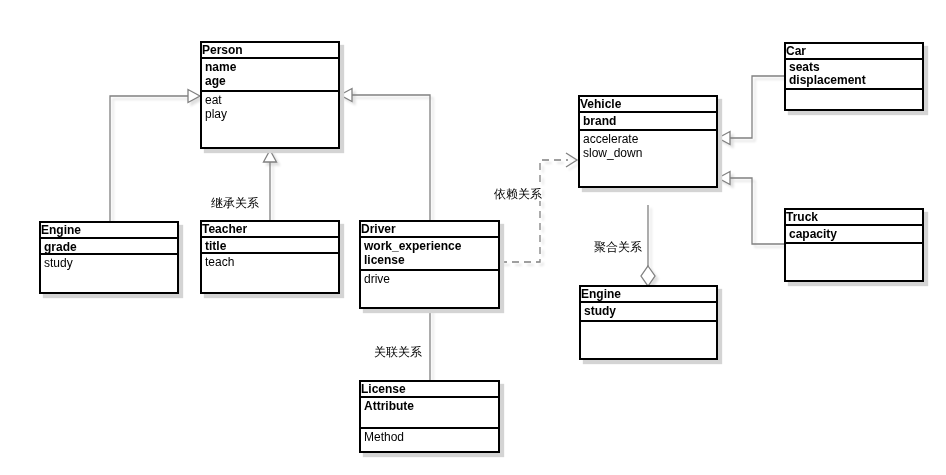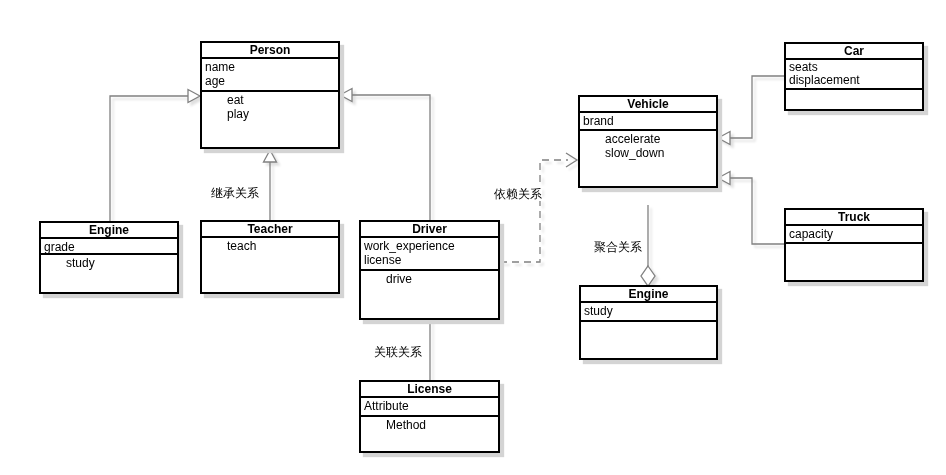--- a/index.html
+++ b/index.html
@@ -25,38 +25,37 @@
     flex-direction: column;
     font-size: 12px;
     color: #000000;
   }
   .cls-title {
     box-sizing: border-box;
     height: 16px;
     line-height: 13px;
     padding-top: 1px;
     font-weight: bold;
-    text-align: center;
     border-bottom: 2px solid #000000;
     flex: 0 0 auto;
     overflow: hidden;
   }
   .cls-attrs {
     box-sizing: border-box;
     border-bottom: 2px solid #000000;
     padding: 1px 3px 0 3px;
     flex: 0 0 auto;
     overflow: hidden;
+    font-weight: bold;
   }
   .cls-methods {
     box-sizing: border-box;
     padding: 1px 3px 0 3px;
     flex: 1 1 auto;
     overflow: hidden;
-    margin-left: 22px;
   }
   .line {
     line-height: 14px;
     white-space: nowrap;
   }
   #edges {
     position: absolute;
     left: 0;
     top: 0;
     filter: drop-shadow(3px 3px 1px rgba(0,0,0,0.12));
@@ -152,39 +151,42 @@
     <div class="cls-attrs" style="height:16px">
       <div class="line">grade</div>
     </div>
     <div class="cls-methods">
       <div class="line">study</div>
     </div>
   </div>
 
   <div class="uml-class" style="left:200px;top:220px;width:140px;height:74px">
     <div class="cls-title">Teacher</div>
+    <div class="cls-attrs" style="height:16px">
+      <div class="line">title</div>
+    </div>
     <div class="cls-methods">
       <div class="line">teach</div>
     </div>
   </div>
 
-  <div class="uml-class" style="left:359px;top:220px;width:141px;height:100px">
+  <div class="uml-class" style="left:359px;top:220px;width:141px;height:89px">
     <div class="cls-title">Driver</div>
     <div class="cls-attrs" style="height:33px">
       <div class="line">work_experience</div>
       <div class="line">license</div>
     </div>
     <div class="cls-methods">
       <div class="line">drive</div>
     </div>
   </div>
 
   <div class="uml-class" style="left:359px;top:380px;width:141px;height:73px">
     <div class="cls-title">License</div>
-    <div class="cls-attrs" style="height:19px">
+    <div class="cls-attrs" style="height:31px">
       <div class="line">Attribute</div>
     </div>
     <div class="cls-methods">
       <div class="line">Method</div>
     </div>
   </div>
 
   <div class="uml-class" style="left:578px;top:95px;width:140px;height:93px">
     <div class="cls-title">Vehicle</div>
     <div class="cls-attrs" style="height:18px">
@@ -215,18 +217,18 @@
   </div>
 
   <div class="uml-class" style="left:784px;top:208px;width:140px;height:74px">
     <div class="cls-title">Truck</div>
     <div class="cls-attrs" style="height:18px">
       <div class="line">capacity</div>
     </div>
     <div class="cls-methods"></div>
   </div>
 
-  <div class="edge-label" style="left:211px;top:186px">继承关系</div>
+  <div class="edge-label" style="left:211px;top:196px">继承关系</div>
   <div class="edge-label" style="left:494px;top:187px">依赖关系</div>
   <div class="edge-label" style="left:594px;top:240px">聚合关系</div>
   <div class="edge-label" style="left:374px;top:345px">关联关系</div>
 
 </div>
 
 </body></html>

